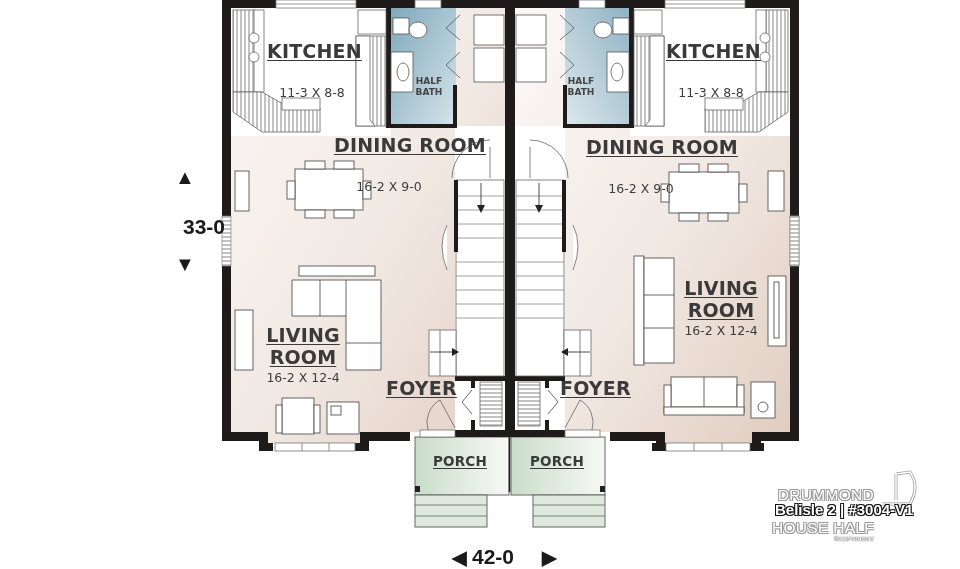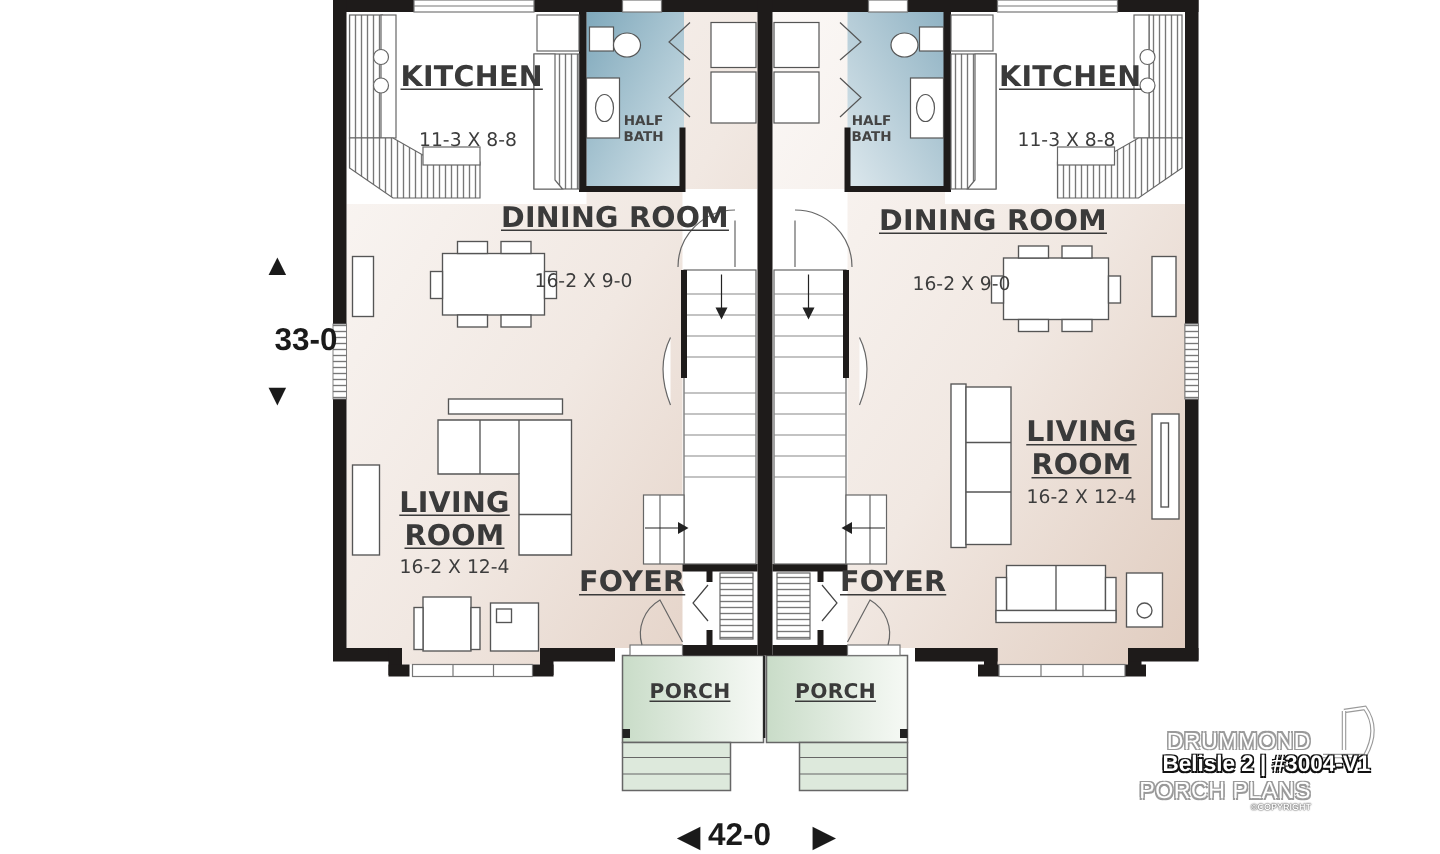--- a/index.html
+++ b/index.html
@@ -351,21 +351,21 @@
 <div class="dim-text" style="left:175px;top:166px;font-size:20px;">▲</div>
 <div class="dim-text" style="left:160px;top:215px;margin-left:23px;">33-0</div>
 <div class="dim-text" style="left:175px;top:253px;font-size:20px;">▼</div>
 
 <div class="dim-text" style="left:452px;top:546px;font-size:19px;">◀</div>
 <div class="dim-text" style="left:472px;top:545px;">42-0</div>
 <div class="dim-text" style="left:542px;top:546px;font-size:19px;">▶</div>
 
 <div class="brand" style="left:740px;top:470px;width:134px;">
   <div class="brand-line">DRUMMOND</div>
-  <div class="brand-line">PORCH PLANS</div>
+  <div class="brand-line">HOUSE HALF</div>
   <div class="brand-copy">©COPYRIGHT</div>
 </div>
 <svg style="left:876px;top:470px;position:absolute" width="46" height="40">
   <path d="M20,4 L34,2 Q44,16 34,34 L6,34" fill="none" stroke="#9a9a9a" stroke-width="3"></path>
   <path d="M20,4 L34,2 Q44,16 34,34 L6,34" fill="none" stroke="#ffffff" stroke-width="1.5"></path>
   <path d="M20,4 L20,30" fill="none" stroke="#9a9a9a" stroke-width="3"></path>
   <path d="M20,4 L20,30" fill="none" stroke="#ffffff" stroke-width="1.5"></path>
 </svg>
 <div class="plan-id" style="left:761px;top:501px;padding-left:14px;">Belisle 2 | #3004-V1</div>
 

